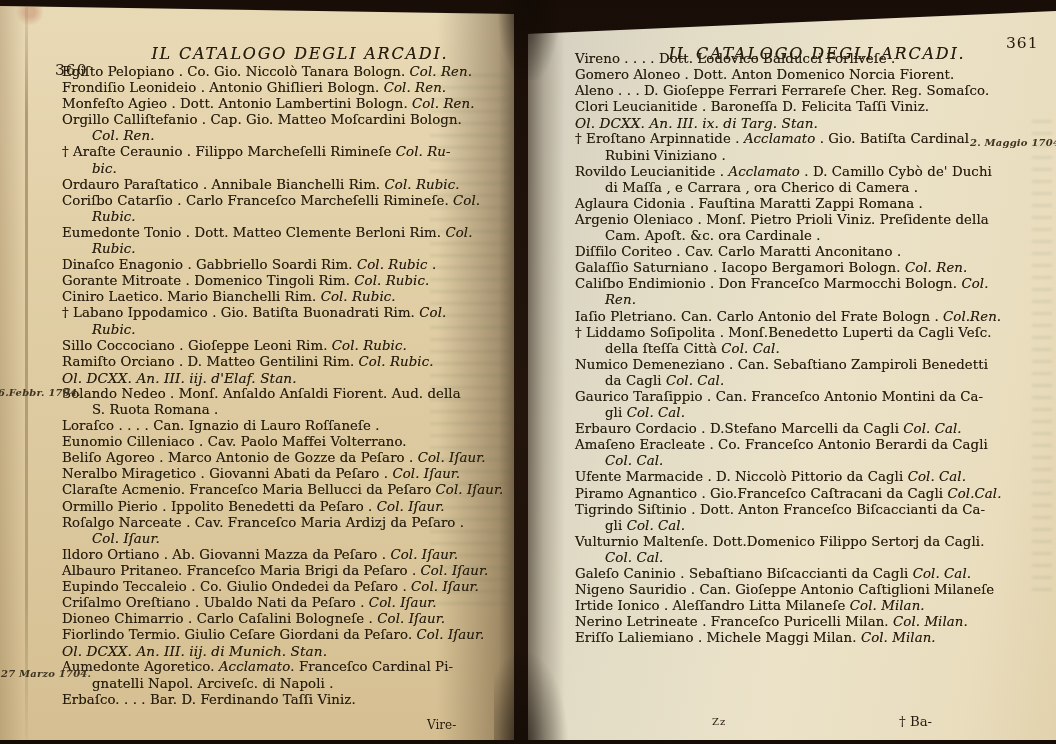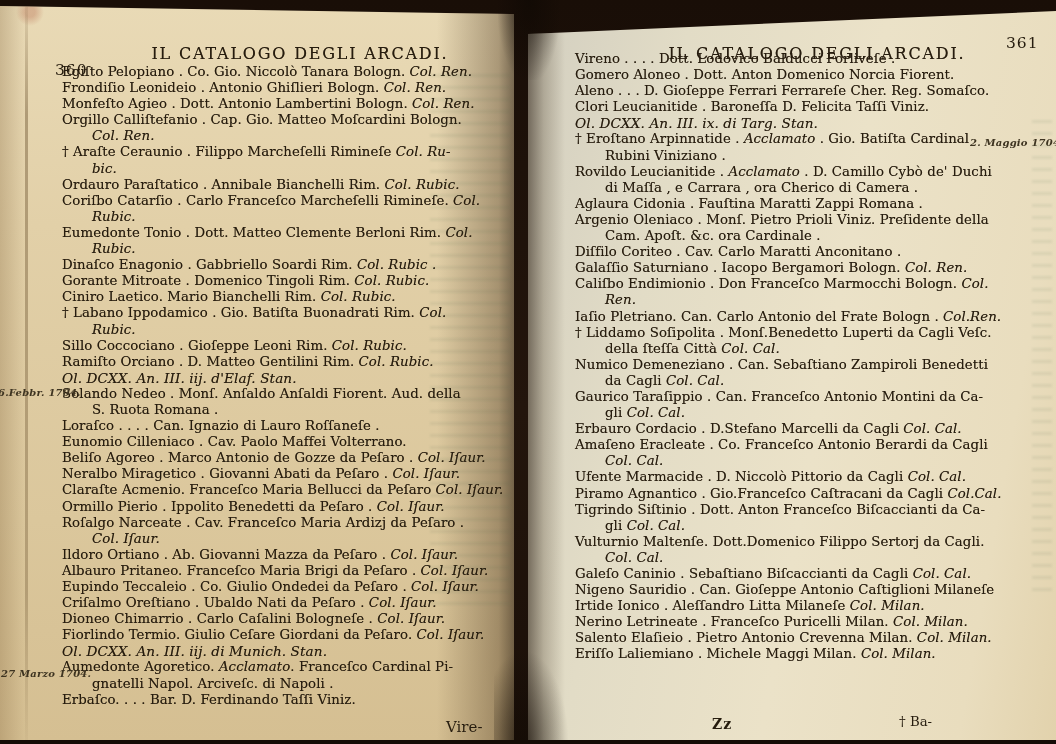--- a/index.html
+++ b/index.html
@@ -23,36 +23,36 @@
     background:
       radial-gradient(circle at 30px 8px, rgba(165,70,45,.28) 0 5px, rgba(165,70,45,0) 14px),
       linear-gradient(90deg, rgba(125,95,55,.28) 0, rgba(125,95,55,0) 5%, rgba(0,0,0,0) 85%, rgba(70,48,24,.38) 97%, rgba(45,30,15,.6) 100%),
       linear-gradient(180deg,#e9dab6 0%,#e2d0a8 30%,#dbc79c 70%,#d5bf92 100%);
   }
   .edge-crease{position:absolute;left:25px;top:0;bottom:0;width:3px;
     background:linear-gradient(180deg,rgba(110,85,50,.1),rgba(110,85,50,.45) 15%,rgba(110,85,50,.35) 80%,rgba(110,85,50,.05));}
   .page-left .header-row{position:absolute;left:62px;top:40px;width:452px;text-align:center;}
   .page-left .pagenum{position:absolute;left:55px;top:57px;font-size:15.5px;letter-spacing:1px;}
   .page-left .body{left:62px;top:60px;width:452px;}
-  .page-left .catchword{position:absolute;left:446px;top:714px;font-size:15px;}
+  .page-left .catchword{position:absolute;left:427px;top:714px;font-size:12px;}
 
-  .header-title{font-size:16px;letter-spacing:1.8px;text-shadow:0 0 .5px rgba(40,28,12,.6);margin-left:24px;}
+  .header-title{font-style:italic;font-size:16px;letter-spacing:1.8px;text-shadow:0 0 .5px rgba(40,28,12,.6);margin-left:24px;}
 
   
   .page-right{
     left:528px;top:8px;width:528px;height:736px;
     clip-path:polygon(0 26px,100% 3px,100% 736px,0 736px);
     background:
       linear-gradient(90deg, rgba(35,22,10,.55) 0, rgba(60,45,25,.25) 3%, rgba(0,0,0,0) 7%),
       linear-gradient(100deg,#d3cfc0 0%,#e2dcc6 25%,#ebe2c8 55%,#e9ddbe 85%,#e2d2ac 100%);
   }
   .page-right .header-row{position:absolute;left:47px;top:36px;width:460px;text-align:center;}
   .page-right .pagenum{position:absolute;left:478px;top:26px;font-size:15.5px;letter-spacing:1px;}
   .page-right .body{left:47px;top:43px;width:460px;}
-  .page-right .sig{position:absolute;left:184px;top:708px;font-size:14px;letter-spacing:1px;font-weight:bold;}
+  .page-right .sig{position:absolute;left:184px;top:708px;font-size:10px;letter-spacing:1px;}
   .page-right .catchword{position:absolute;left:358px;top:706px;font-size:13.3px;margin-left:13px;}
 
   
   .margin-note{position:absolute;font-style:italic;font-weight:bold;font-size:10px;color:#3e3421;white-space:nowrap;letter-spacing:.2px;}
   .mn-l1{left:-2px;top:383px;}
   .mn-l2{left:1px;top:664px;}
   .mn-r1{left:442px;top:129px;}
 
   
   .gutter-top{position:absolute;left:498px;top:0;width:62px;height:80px;
@@ -159,21 +159,20 @@
         <div class="line"><span>Ufente Marmacide .  D. Niccolò Pittorio da Cagli </span><span class="it">Col. Cal.</span></div>
         <div class="line"><span>Piramo Agnantico .  Gio.Franceſco Caſtracani da Cagli </span><span class="it">Col.Cal.</span></div>
         <div class="line"><span>Tigrindo Siſtinio .  Dott.  Anton Franceſco Biſcaccianti da Ca-</span></div>
         <div class="line cont"><span>gli </span><span class="it">Col. Cal.</span></div>
         <div class="line"><span>Vulturnio Maltenſe.  Dott.Domenico Filippo Sertorj da Cagli.</span></div>
         <div class="line cont"><span class="it">Col. Cal.</span></div>
         <div class="line"><span>Galeſo Caninio .  Sebaſtiano Biſcaccianti da Cagli </span><span class="it">Col. Cal.</span></div>
         <div class="line"><span>Nigeno Sauridio .  Can. Gioſeppe Antonio Caſtiglioni Milaneſe</span></div>
         <div class="line"><span>Irtide Ionico .  Aleſſandro Litta Milaneſe </span><span class="it">Col. Milan.</span></div>
         <div class="line"><span>Nerino Letrineate .  Franceſco Puricelli Milan. </span><span class="it">Col. Milan.</span></div>
-        <div class="line"><span>Salento Elaſieio .  Pietro Antonio Crevenna Milan. </span><span class="it">Col. Milan.</span></div>
         <div class="line"><span>Eriſſo Laliemiano .  Michele Maggi Milan. </span><span class="it">Col. Milan.</span></div>
       </div>
     <span class="margin-note mn-r1">2. Maggio 1704.</span>
     <span class="sig">Zz</span>
     <span class="catchword">† Ba-</span>
   </div>
 
   <div class="gutter-top"></div>
   <div class="gutter-bottom"></div>
   <div class="show-through st-right"></div>

